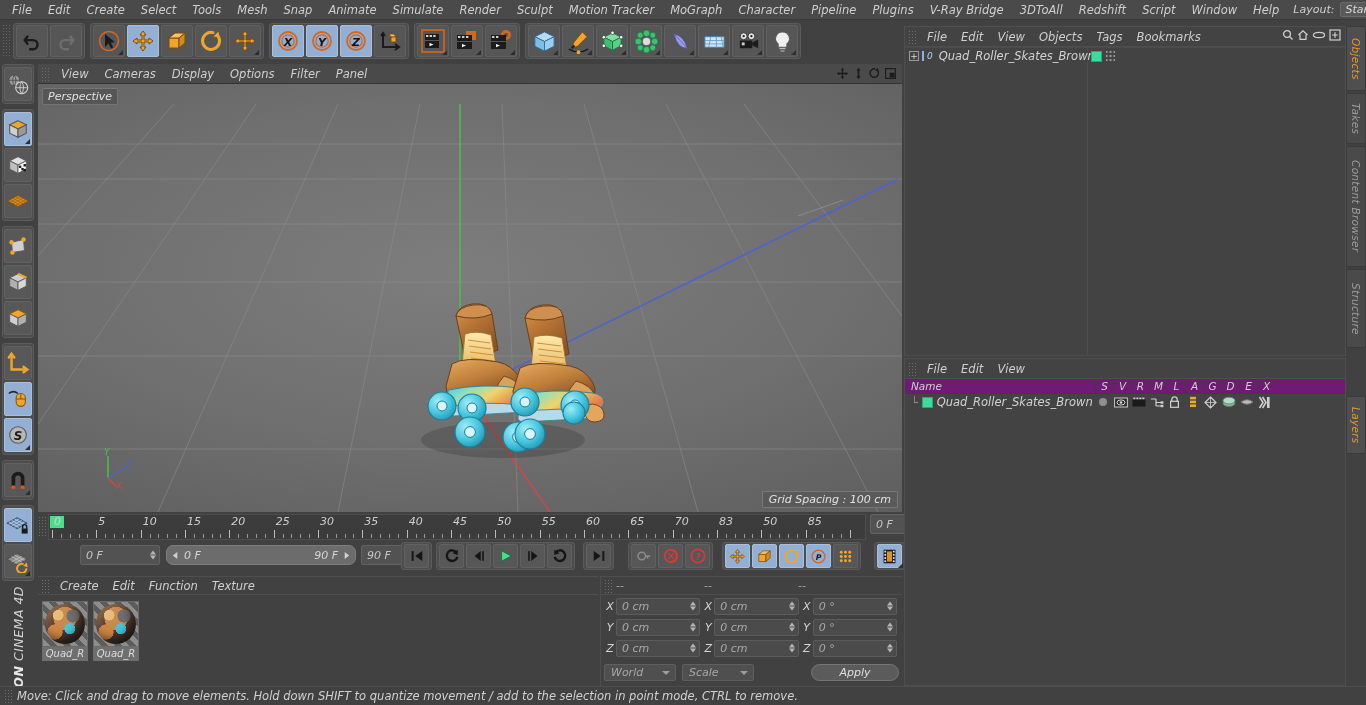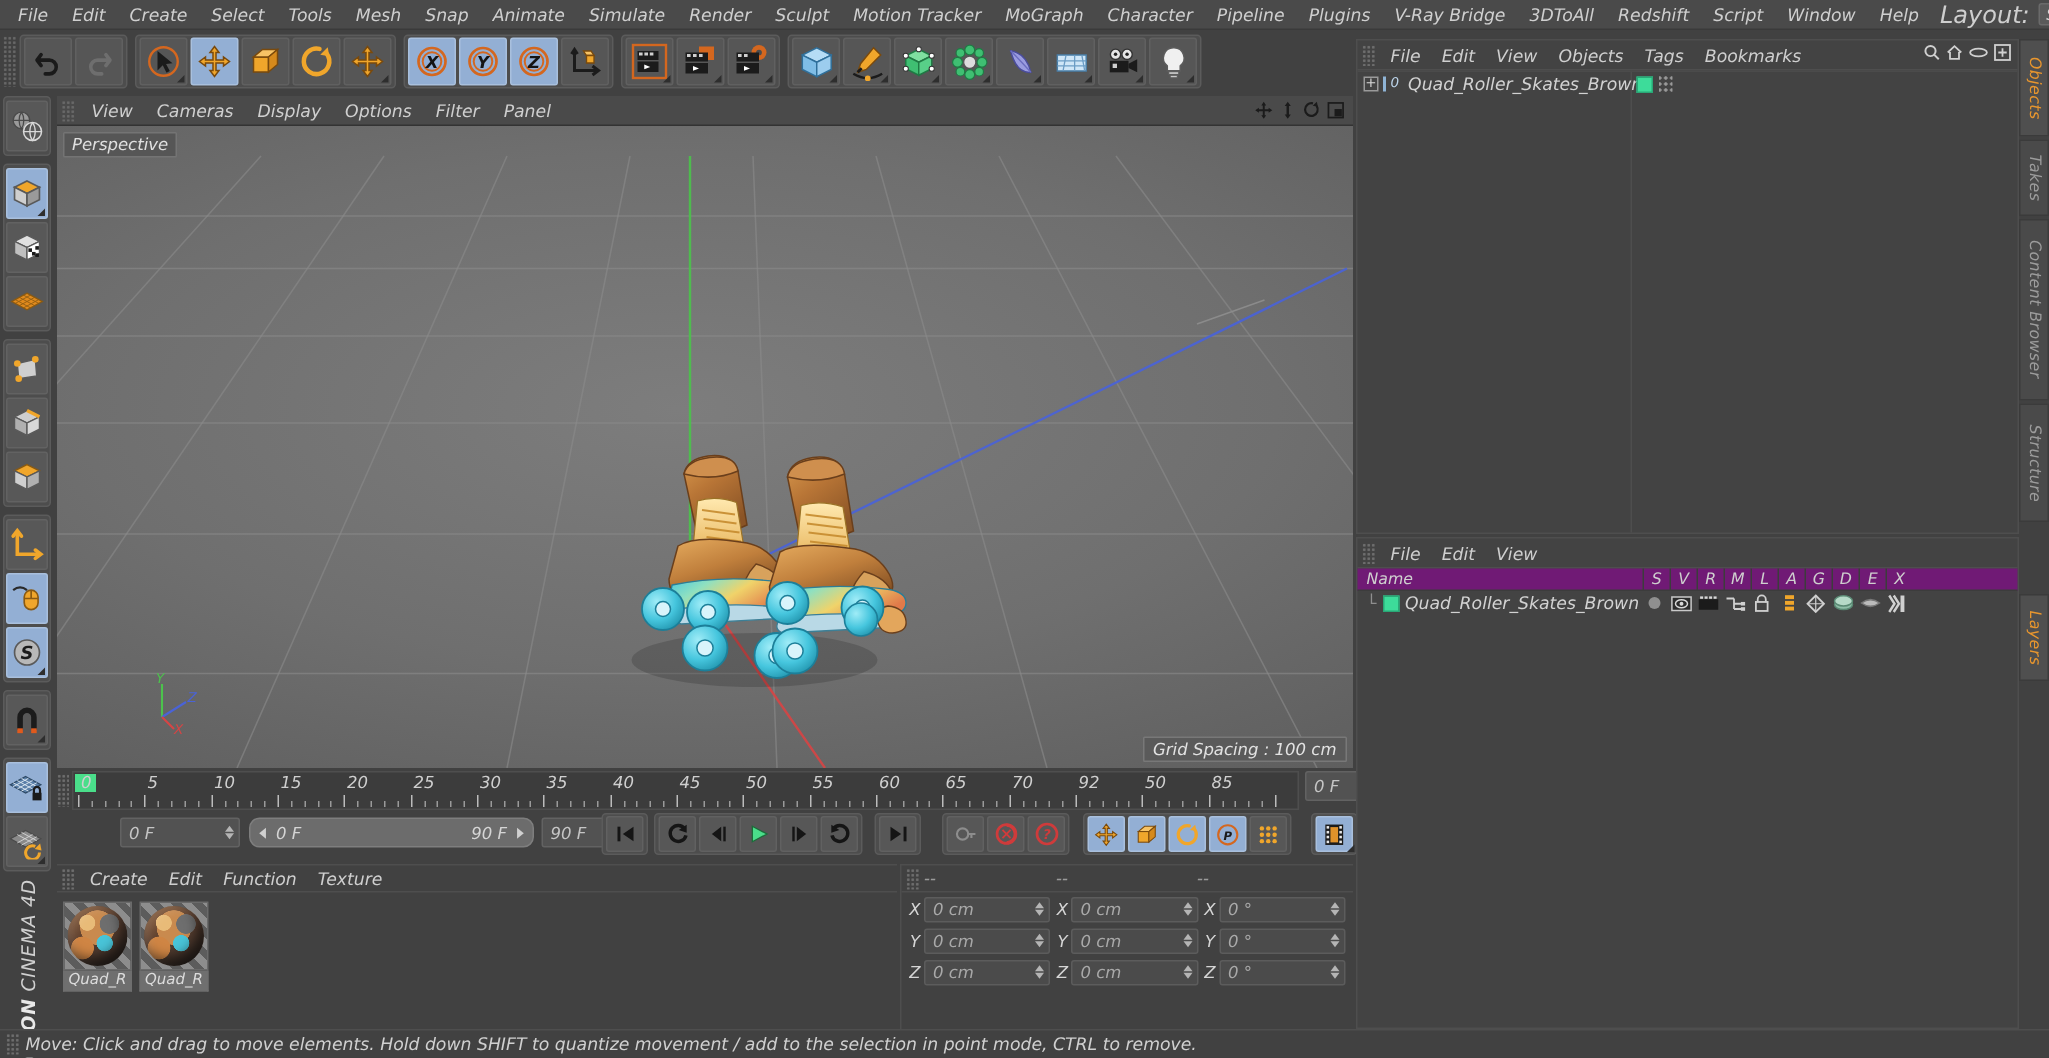--- a/index.html
+++ b/index.html
@@ -17,21 +17,21 @@
   .menubar {
     position:absolute; left:0; top:0; width:1366px; height:20px;
     background:#4a4a4a; display:flex; align-items:center;
     border-bottom:1px solid #3a3a3a;
   }
   .menubar .mi {
     padding:0 8px; height:20px; line-height:20px; color:#cfcfcf;
     font-size:11.5px; white-space:nowrap; cursor:default;
   }
   .menu-right { margin-left:auto; display:flex; align-items:center; padding-right:4px; }
-  .layout-lbl { color:#cfcfcf; font-size:16px; padding:0 6px; }
+  .layout-lbl { color:#cfcfcf; font-size:11px; padding:0 6px; }
   .layout-sel {
     width:128px; height:15px; background:#5a5a5a; border:1px solid #6a6a6a;
     border-radius:2px; display:flex; align-items:center; position:relative;
     padding-left:4px; font-size:11px; color:#d8d8d8;
   }
 
   
   .toolbar {
     position:absolute; left:0; top:20px; width:1366px; height:42px;
     background:#414141; display:flex; align-items:center;
@@ -815,21 +815,21 @@
           <div class="tlnum" style="left: 226.667px;">25</div>
           <div class="tlnum" style="left: 271px;">30</div>
           <div class="tlnum" style="left: 315.333px;">35</div>
           <div class="tlnum" style="left: 359.667px;">40</div>
           <div class="tlnum" style="left: 404px;">45</div>
           <div class="tlnum" style="left: 448.333px;">50</div>
           <div class="tlnum" style="left: 492.667px;">55</div>
           <div class="tlnum" style="left: 537px;">60</div>
           <div class="tlnum" style="left: 581.333px;">65</div>
           <div class="tlnum" style="left: 625.667px;">70</div>
-          <div class="tlnum" style="left: 670px;">92</div>
+          <div class="tlnum" style="left: 670px;">83</div>
           <div class="tlnum" style="left: 714.333px;">50</div>
           <div class="tlnum" style="left: 758.667px;">85</div>
           <div class="tlnum" style="left: 840px;">90</div>
         </div>
       <div id="tl-ticks">
           <div class="tick maj" style="left: 3px;"></div>
           <div class="tick min" style="left: 11.8667px;"></div>
           <div class="tick min" style="left: 20.7333px;"></div>
           <div class="tick min" style="left: 29.6px;"></div>
           <div class="tick min" style="left: 38.4667px;"></div>
@@ -1202,20 +1202,31 @@
           <div class="clbl">Z</div>
           <div class="cfield">
             <span>0 °</span>
             <span class="spin">
               <i class="up"></i>
               <i class="dn"></i>
             </span>
           </div>
         </div>
       </div>
+    <div class="cbtns">
+      <div class="csel">
+        <span>World</span>
+        <span class="ar"></span>
+      </div>
+      <div class="csel">
+        <span>Scale</span>
+        <span class="ar"></span>
+      </div>
+      <div class="applybtn">Apply</div>
+    </div>
   </div>
 
   <div class="objmgr">
     <div class="panelmenu" style="height:20px;">
       <div class="pgrip"></div>
       <div id="obj-menu-items" style="display:flex;align-items:center;">
           <div class="pm">File</div>
           <div class="pm">Edit</div>
           <div class="pm">View</div>
           <div class="pm">Objects</div>

